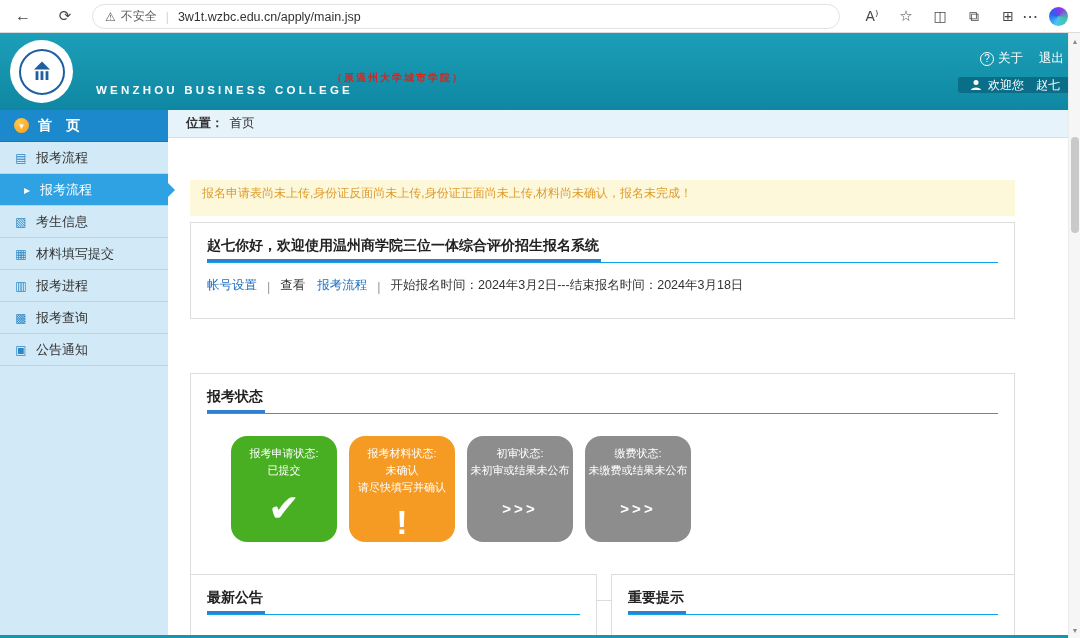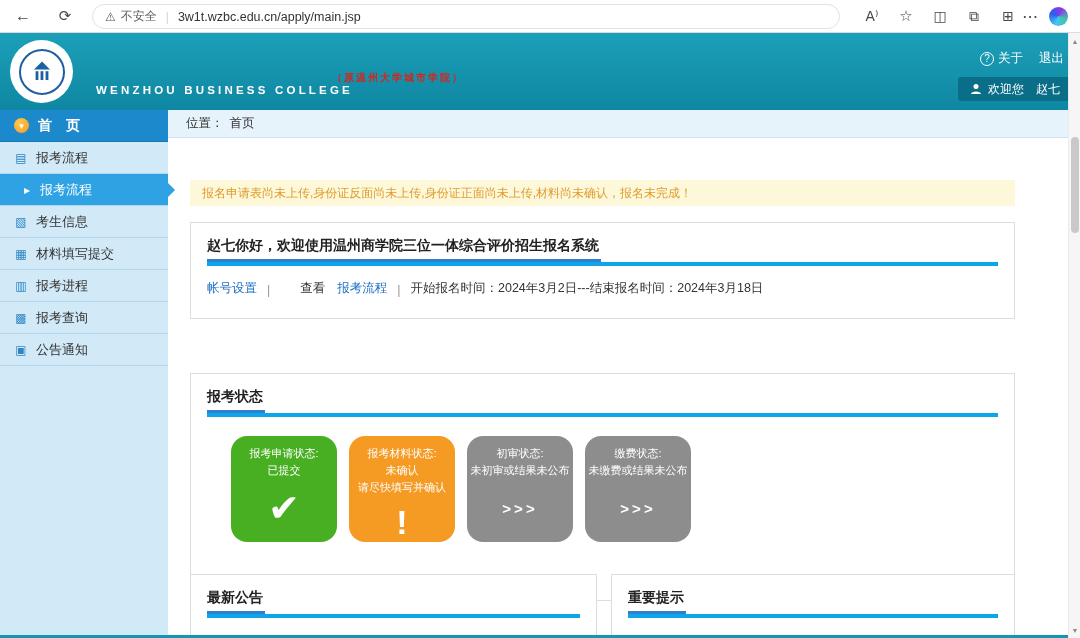--- a/index.html
+++ b/index.html
@@ -22,45 +22,45 @@
   
   .app-header { position:absolute; left:0; top:33px; width:1080px; height:77px; background:linear-gradient(180deg,#1c9fb8 0%,#0f87a2 100%); z-index:2; }
   .logo { position:absolute; left:10px; top:7px; width:63px; height:63px; background:#fff; border-radius:50%; display:flex; align-items:center; justify-content:center; }
   .logo-inner { width:46px; height:46px; border:2px solid #1d5fa0; border-radius:50%; display:flex; align-items:center; justify-content:center; }
   .c-zh { position:absolute; left:94px; top:5px; font-family:"DejaVu Serif","Liberation Serif",serif; font-weight:bold; font-size:34px; color:#d6251d; letter-spacing:7px; white-space:nowrap; }
   .c-en { position:absolute; left:96px; top:51px; color:#fff; font-size:11.5px; letter-spacing:3.2px; font-weight:bold; white-space:nowrap; }
   .c-sub { position:absolute; left:332px; top:38px; color:#d6251d; font-size:10px; font-weight:bold; font-family:"DejaVu Serif","Liberation Serif",serif; letter-spacing:2px; white-space:nowrap; }
   .hdr-links { position:absolute; right:16px; top:17px; color:#fff; font-size:12.5px; display:flex; align-items:center; gap:16px; }
   .hdr-link { display:flex; align-items:center; gap:4px; cursor:pointer; color:#fff; text-decoration:none; }
   .q-circle { width:14px; height:14px; border-radius:50%; border:1px solid #fff; font-size:10px; display:inline-flex; align-items:center; justify-content:center; }
-  .welcome { position:absolute; right:8px; top:44px; background:#0b6e88; border-radius:3px; height:24px; display:flex; align-items:center; padding:0 12px; color:#fff; font-size:12px; gap:6px; }
+  .welcome { position:absolute; right:8px; top:44px; background:#0b6e88; border-radius:3px; height:16px; display:flex; align-items:center; padding:0 12px; color:#fff; font-size:12px; gap:6px; }
 
   
   .sidebar { position:absolute; left:0; top:110px; width:168px; height:528px; background:#d2eaf7; z-index:3; }
   .side-item { position:relative; height:32px; display:flex; align-items:center; padding-left:14px; background:#d2eaf7; border-bottom:1px solid #b3d7ea; color:#333; font-size:13px; cursor:pointer; white-space:nowrap; }
   .s-icon { color:#2e86c4; margin-right:8px; font-size:12px; width:14px; text-align:center; }
   .side-item.home { background:#1b89cc; color:#fff; font-weight:bold; font-size:14px; border-bottom:1px solid #1478b6; }
   .home-badge { width:15px; height:15px; border-radius:50%; background:radial-gradient(circle at 35% 30%,#ffc84d,#f59a23); color:#fff; font-size:9px; display:flex; align-items:center; justify-content:center; margin-right:9px; }
   .side-item.active { background:#2ea2e2; color:#fff; }
   .side-item.active .s-icon { color:#fff; margin-left:8px; width:10px; }
   .side-item.active::after { content:""; position:absolute; right:-7px; top:9px; border:7px solid transparent; border-left-color:#2ea2e2; border-right:none; }
 
   
   .main { position:absolute; left:168px; top:110px; width:900px; height:528px; background:#fff; z-index:1; }
   .crumb { height:28px; background:#e7f3fb; border-bottom:1px solid #cde2ef; display:flex; align-items:center; padding-left:18px; font-size:12.5px; color:#333; }
-  .crumb .crumb-label { font-weight:normal; margin-right:6px; }
-  .banner { position:absolute; left:22px; top:70px; width:825px; height:26px; background:#fdf8da; color:#df9b2d; font-size:12px; line-height:26px; padding-left:12px; white-space:nowrap; overflow:hidden; }
+  .crumb .crumb-label { font-weight:bold; margin-right:6px; }
+  .banner { position:absolute; left:22px; top:70px; width:825px; height:36px; background:#fdf8da; color:#df9b2d; font-size:12px; line-height:26px; padding-left:12px; white-space:nowrap; overflow:hidden; }
   .card { position:absolute; border:1px solid #ddd; background:#fff; }
   #greet-card { left:22px; top:112px; width:825px; height:97px; padding:14px 16px 0; }
-  .card-head { border-bottom:4px solid #0ea5e9; line-height:1; }
+  .card-head { border-bottom:1px solid #0ea5e9; line-height:1; }
   .card-title { display:inline-block; font-size:14px; font-weight:bold; color:#222; padding:0 2px 7px 0; border-bottom:3px solid #2f80cf; }
   .link-row { margin-top:14px; font-size:12.5px; color:#333; display:flex; align-items:flex-end; white-space:nowrap; }
   .link-row a { color:#1f6fc4; text-decoration:none; cursor:pointer; }
   .link-row .sep { color:#999; margin:0 10px; }
-  .link-row .view-label { margin-right:12px; cursor:pointer;margin-left:20px; }
+  .link-row .view-label { margin-right:12px; cursor:pointer; }
   #status-card { left:22px; top:222px; width:825px; height:228px; padding:14px 16px 0;margin-top:41px; }
   .boxes { position:absolute; left:40px; top:62px; display:flex; gap:12px; }
   .sbox { width:106px; height:106px; border-radius:16px; color:#fff; display:flex; flex-direction:column; align-items:center; padding-top:9px; font-size:11px; line-height:1.55; text-align:center; cursor:pointer; }
   .sbox .warn-line { font-weight:normal; }
   .icon-zone { flex:1; display:flex; align-items:center; justify-content:center; width:100%; padding-bottom:4px; }
   .icon-check { font-size:38px; font-weight:bold; }
   .icon-exclaim { font-size:34px; font-weight:bold; }
   .icon-arrows { font-size:15px; font-weight:bold; letter-spacing:3px; }
   #ann-card { left:22px; top:464px; width:407px; height:150px; padding:14px 16px 0; }
   #tips-card { left:443px; top:464px; width:404px; height:150px; padding:14px 16px 0; }

